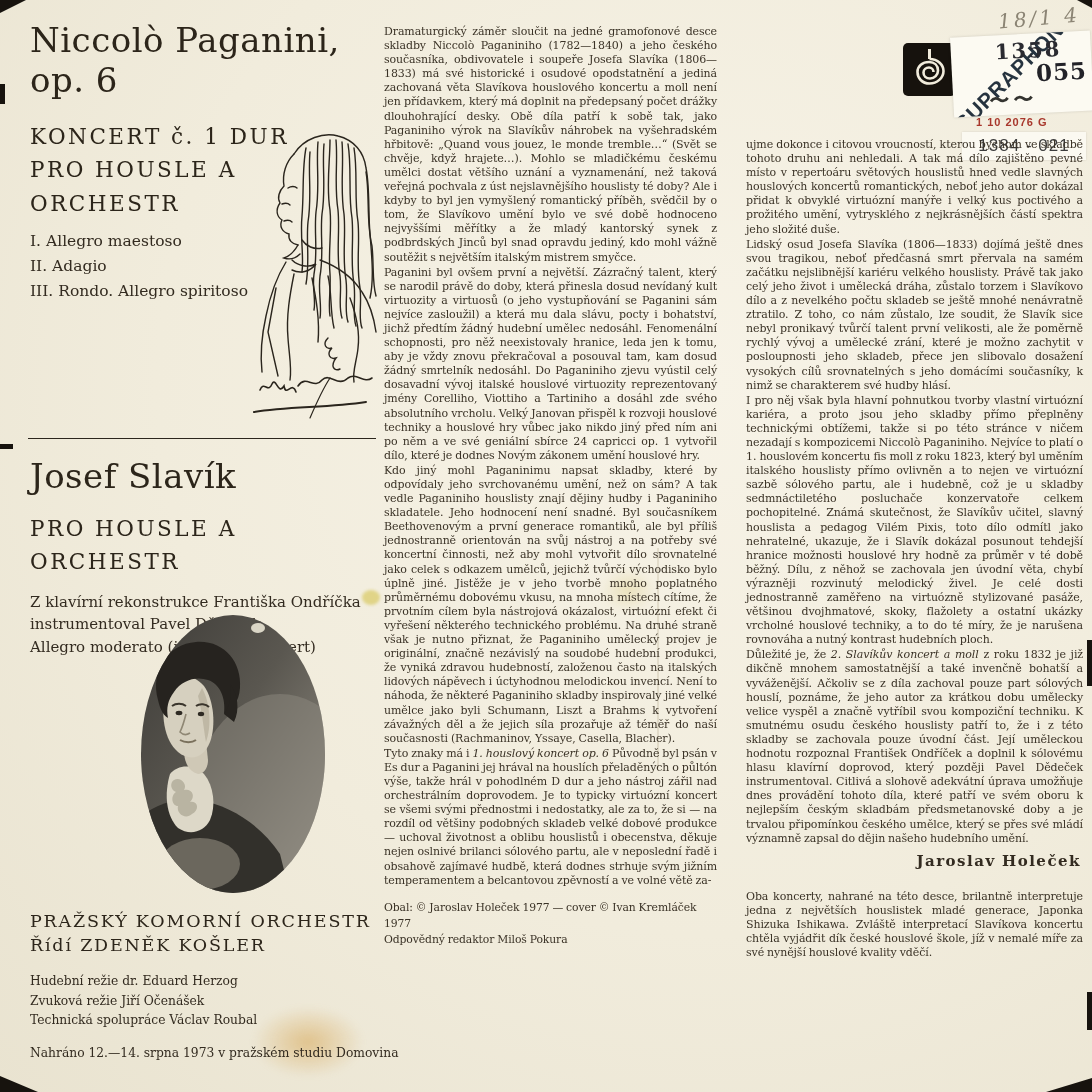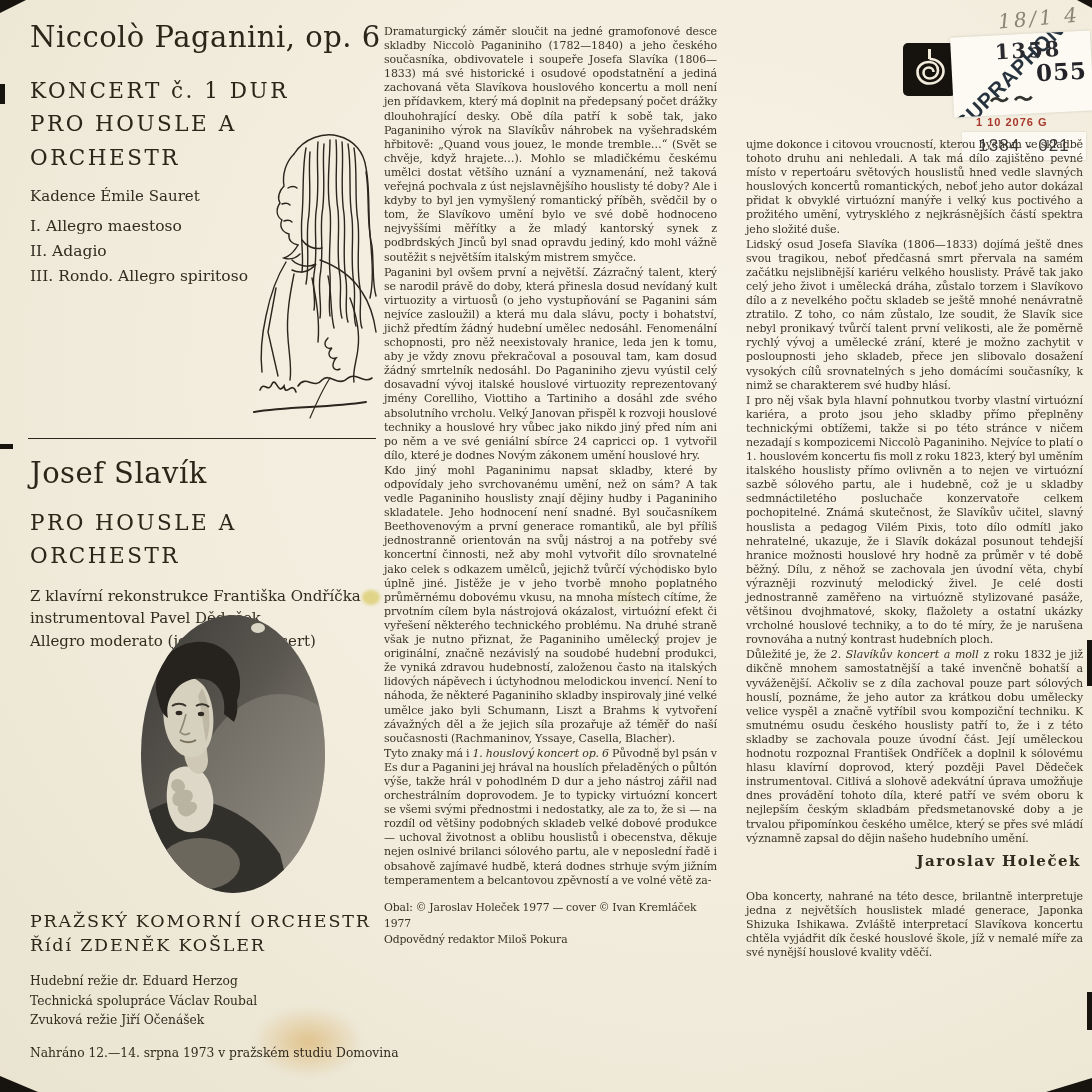--- a/index.html
+++ b/index.html
@@ -21,21 +21,21 @@
   .stain1{position:absolute;left:252px;top:1006px;width:112px;height:72px;border-radius:50%;
     background:radial-gradient(ellipse,rgba(208,150,52,.45),rgba(208,150,52,0) 70%);filter:blur(3px);}
   .stain2{position:absolute;left:600px;top:568px;width:56px;height:44px;border-radius:50%;
     background:radial-gradient(ellipse,rgba(214,196,112,.35),rgba(214,196,112,0) 70%);filter:blur(3px);}
   .stain3{position:absolute;left:362px;top:590px;width:18px;height:15px;border-radius:50%;
     background:rgba(210,192,64,.55);filter:blur(1.5px);}
   .crease{position:absolute;left:657px;top:548px;width:2px;height:220px;background:rgba(120,100,60,.14);}
 
   
   .pag-block{position:absolute;left:30px;top:20px;width:352px;}
-  .album-title{font-size:29px;font-weight:normal;letter-spacing:.5px;margin:0 0 20px;color:#2c251a;}
+  .album-title{font-size:34px;font-weight:normal;letter-spacing:.5px;margin:0 0 20px;color:#2c251a;}
   .concert-title{font-size:21.5px;letter-spacing:2.5px;line-height:1.55;color:#2c251a;}
   .cadenza{font-size:15px;margin-top:13px;}
   .movements{font-size:15.5px;line-height:1.62;margin-top:9px;}
   .sketch{position:absolute;left:232px;top:128px;}
   .divider{position:absolute;left:28px;top:438px;width:348px;border-top:1.6px solid #2c261d;}
   .slavik-block{position:absolute;left:30px;top:456px;width:360px;}
   .arrangement{font-size:15px;line-height:1.5;margin-top:12px;}
   .portrait{position:absolute;left:140px;top:614px;}
   .performers{position:absolute;left:30px;top:904px;width:370px;}
   .soloist-line{font-size:21px;letter-spacing:2.5px;color:#2c251a;}
@@ -108,21 +108,20 @@
   <div class="catalog">
     <span>1384 - 021</span>
   </div>
 
   <div class="pag-block">
     <h1 class="album-title">Niccolò Paganini, op. 6</h1>
     <div class="concert-title">
       <div>KONCERT č. 1 DUR</div>
       <div>PRO HOUSLE A ORCHESTR</div>
     </div>
-    <div class="cadenza">Kadence Émile Sauret</div>
     <div class="movements">
       <div>I. Allegro maestoso</div>
       <div>II. Adagio</div>
       <div>III. Rondo. Allegro spiritoso</div>
     </div>
   </div>
 
   <div class="sketch">
     <svg width="158" height="312" viewBox="0 0 158 312" fill="none" stroke="#2a251d" stroke-width="1.4" stroke-linecap="round">
 
@@ -221,22 +220,22 @@
         <ellipse cx="60" cy="250" rx="40" ry="26" fill="#a39e90" opacity="0.5"></ellipse>
       </g>
     </svg>
   </div>
 
   <div class="performers">
     <div class="orchestra-line">PRAŽSKÝ KOMORNÍ ORCHESTR</div>
     <div class="conductor-line">Řídí ZDENĚK KOŠLER</div>
     <div class="credits">
       <div>Hudební režie dr. Eduard Herzog</div>
+      <div>Zvuková režie Jiří Očenášek</div>
       <div>Technická spolupráce Václav Roubal</div>
-      <div>Zvuková režie Jiří Očenášek</div>
     </div>
     <div class="recording-note">Nahráno 12.—14. srpna 1973 v pražském studiu Domovina</div>
   </div>
 
   <div class="notes col1">
     <p>Dramaturgický záměr sloučit na jedné gramofonové desce skladby Niccolò Paganiniho (1782—1840) a jeho českého současníka, obdivovatele i soupeře Josefa Slavíka (1806—1833) má své historické i osudové opodstatnění a jediná zachovaná věta Slavíkova houslového koncertu a moll není jen přídavkem, který má doplnit na předepsaný počet drážky dlouhohrající desky. Obě díla patří k sobě tak, jako Paganiniho výrok na Slavíkův náhrobek na vyšehradském hřbitově: „Quand vous jouez, le monde tremble…“ (Svět se chvěje, když hrajete…). Mohlo se mladičkému českému umělci dostat většího uznání a vyznamenání, než taková veřejná pochvala z úst nejslavnějšího houslisty té doby? Ale i kdyby to byl jen vymyšlený romantický příběh, svědčil by o tom, že Slavíkovo umění bylo ve své době hodnoceno nejvyššími měřítky a že mladý kantorský synek z podbrdských Jinců byl snad opravdu jediný, kdo mohl vážně soutěžit s největším italským mistrem smyčce.</p>
     <p>Paganini byl ovšem první a největší. Zázračný talent, který se narodil právě do doby, která přinesla dosud nevídaný kult virtuozity a virtuosů (o jeho vystupňování se Paganini sám nejvíce zasloužil) a která mu dala slávu, pocty i bohatství, jichž předtím žádný hudební umělec nedosáhl. Fenomenální schopnosti, pro něž neexistovaly hranice, leda jen k tomu, aby je vždy znovu překračoval a posouval tam, kam dosud žádný smrtelník nedosáhl. Do Paganiniho zjevu vyústil celý dosavadní vývoj italské houslové virtuozity reprezentovaný jmény Corelliho, Viottiho a Tartiniho a dosáhl zde svého absolutního vrcholu. Velký Janovan přispěl k rozvoji houslové techniky a houslové hry vůbec jako nikdo jiný před ním ani po něm a ve své geniální sbírce 24 capricci op. 1 vytvořil dílo, které je dodnes Novým zákonem umění houslové hry.</p>
     <p>Kdo jiný mohl Paganinimu napsat skladby, které by odpovídaly jeho svrchovanému umění, než on sám? A tak vedle Paganiniho houslisty znají dějiny hudby i Paganiniho skladatele. Jeho hodnocení není snadné. Byl současníkem Beethovenovým a první generace romantiků, ale byl příliš jednostranně orientován na svůj nástroj a na potřeby své koncertní činnosti, než aby mohl vytvořit dílo srovnatelné jako celek s odkazem umělců, jejichž tvůrčí východisko bylo úplně jiné. Jistěže je v jeho tvorbě mnoho poplatného průměrnému dobovému vkusu, na mnoha místech cítíme, že prvotním cílem byla nástrojová okázalost, virtuózní efekt či vyřešení některého technického problému. Na druhé straně však je nutno přiznat, že Paganiniho umělecký projev je originální, značně nezávislý na soudobé hudební produkci, že vyniká zdravou hudebností, založenou často na italských lidových nápěvech i úctyhodnou melodickou invencí. Není to náhoda, že některé Paganiniho skladby inspirovaly jiné velké umělce jako byli Schumann, Liszt a Brahms k vytvoření závažných děl a že jejich síla prozařuje až téměř do naší současnosti (Rachmaninov, Yssaye, Casella, Blacher).</p>
     <p><span>Tyto znaky má i </span><span class="ital">1. houslový koncert op. 6</span><span> Původně byl psán v Es dur a Paganini jej hrával na houslích přeladěných o půltón výše, takže hrál v pohodlném D dur a jeho nástroj zářil nad orchestrálním doprovodem. Je to typicky virtuózní koncert se všemi svými přednostmi i nedostatky, ale za to, že si — na rozdíl od většiny podobných skladeb velké dobové produkce — uchoval životnost a oblibu houslistů i obecenstva, děkuje nejen oslnivé brilanci sólového partu, ale v neposlední řadě i obsahově zajímavé hudbě, která dodnes strhuje svým jižním temperamentem a belcantovou zpěvností a ve volné větě za-</span></p>
     <div class="footer-note">

